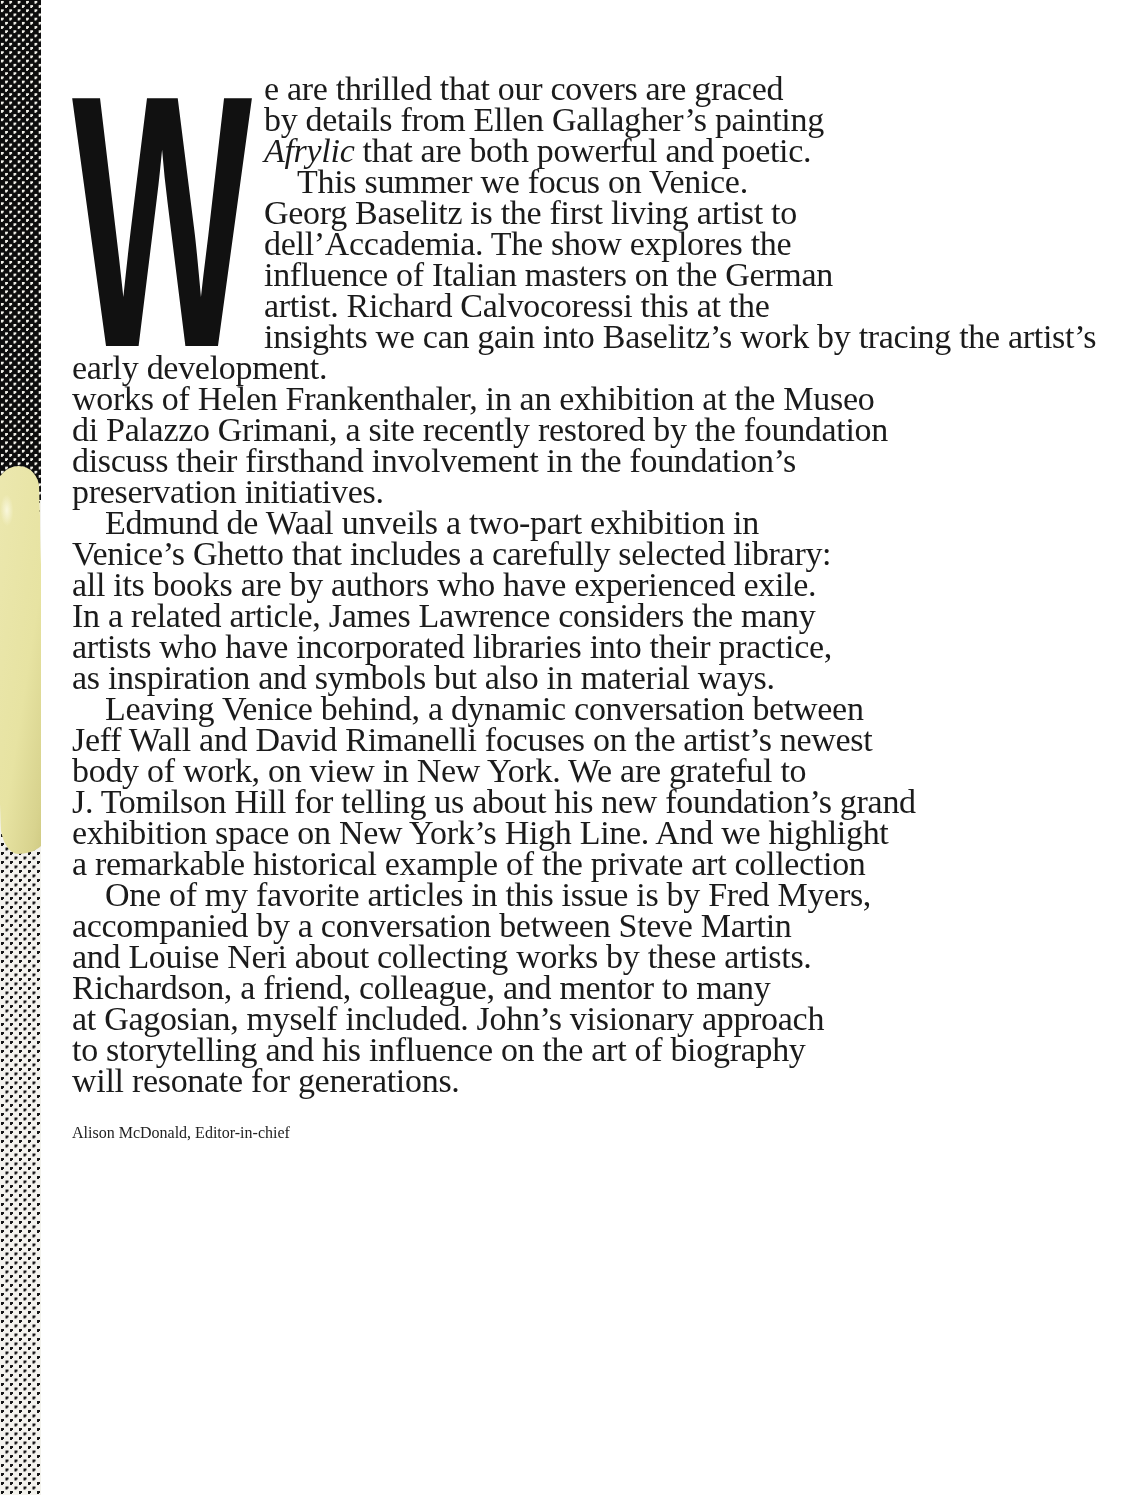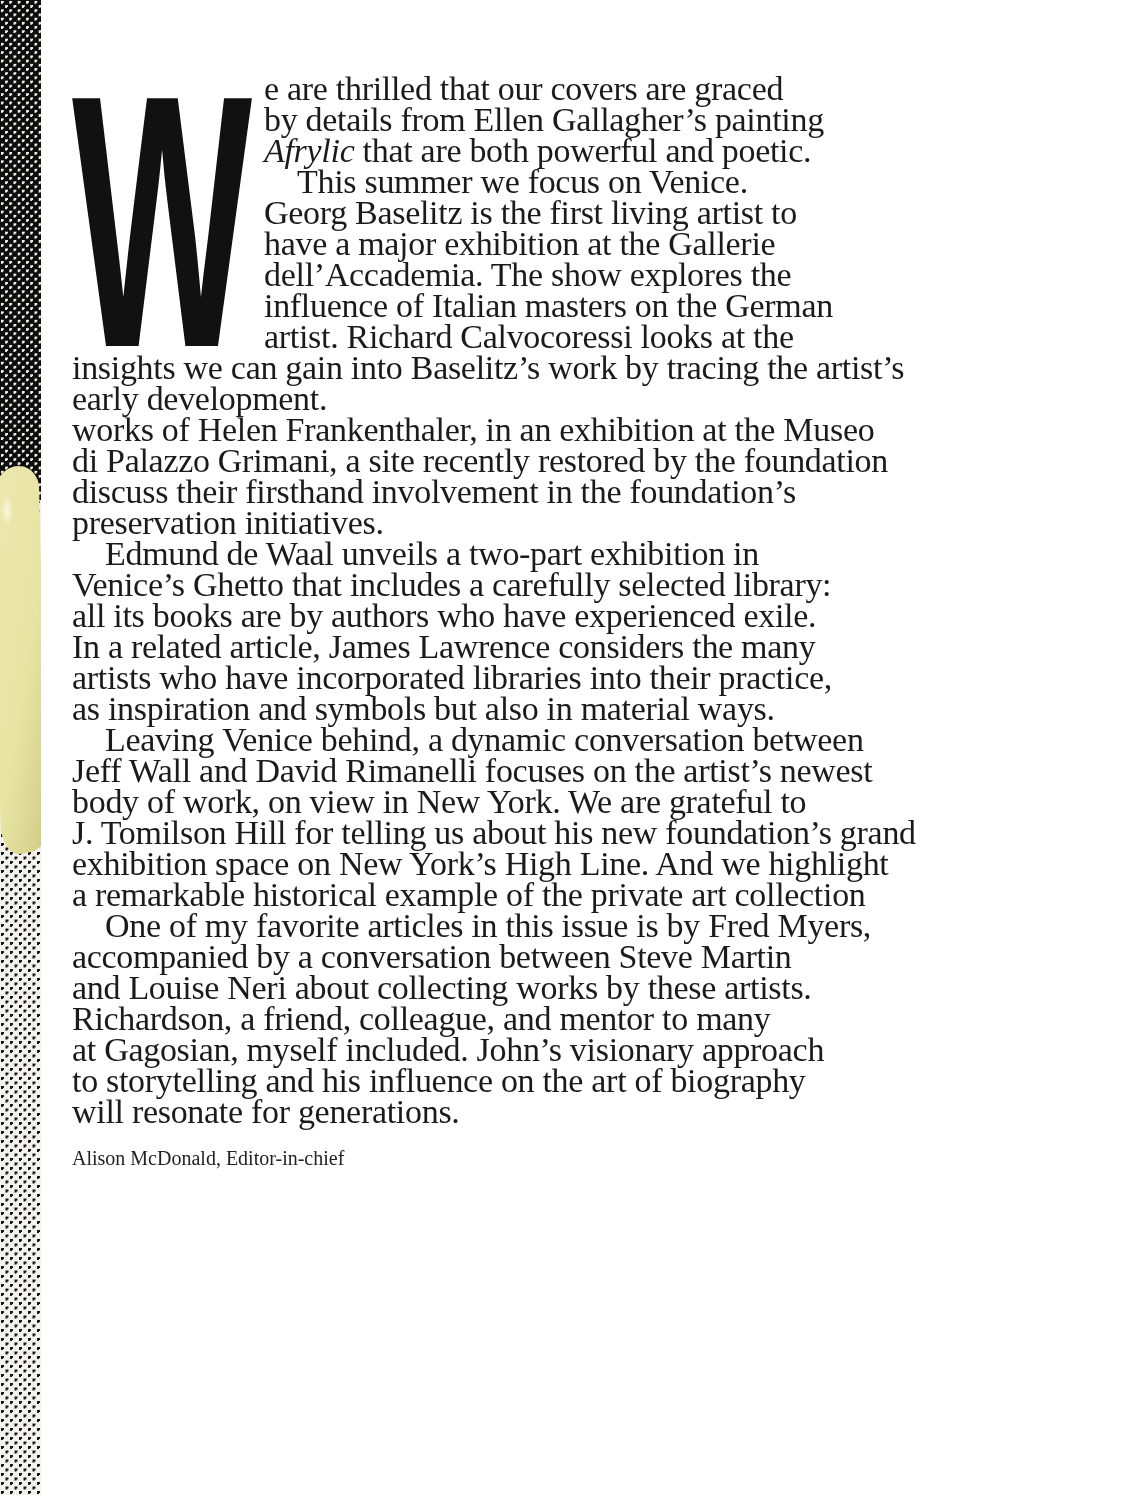--- a/index.html
+++ b/index.html
@@ -62,22 +62,22 @@
   }
   .line{
     height:31px;line-height:31px;
     font-size:34px;
     letter-spacing:-0.3px;
     white-space:nowrap;
   }
   .line.ind{text-indent:33px;}
   .line em{}
   .signature{
-    margin-top:20px;
-    font-size:20px;
+    margin-top:28px;
+    font-size:16px;
     letter-spacing:0;
     color:#222222;
   }
 </style>
 </head>
 <body>
 
 <div class="screen">
 
   <div class="edge">
@@ -90,24 +90,23 @@
     <div id="letter-body">
       <div class="dropcap">
         <span class="glyph">W</span>
       </div>
 
     <div class="line">e are thrilled that our covers are graced</div>
         <div class="line">by details from Ellen Gallagher’s painting</div>
         <div class="line"><em>Afrylic</em> that are both powerful and poetic.</div>
         <div class="line ind">This summer we focus on Venice.</div>
         <div class="line">Georg Baselitz is the first living artist to</div>
-        <div class="line">have a major exhibition at the Gallerie</div>
         <div class="line">dell’Accademia. The show explores the</div>
         <div class="line">influence of Italian masters on the German</div>
-        <div class="line">artist. Richard Calvocoressi looks at the</div>
+        <div class="line">artist. Richard Calvocoressi this at the</div>
         <div class="line">insights we can gain into Baselitz’s work by tracing the artist’s</div>
         <div class="line">early development.</div>
         <div class="line">works of Helen Frankenthaler, in an exhibition at the Museo</div>
         <div class="line">di Palazzo Grimani, a site recently restored by the foundation</div>
         <div class="line">discuss their firsthand involvement in the foundation’s</div>
         <div class="line">preservation initiatives.</div>
         <div class="line ind">Edmund de Waal unveils a two-part exhibition in</div>
         <div class="line">Venice’s Ghetto that includes a carefully selected library:</div>
         <div class="line">all its books are by authors who have experienced exile.</div>
         <div class="line">In a related article, James Lawrence considers the many</div>

